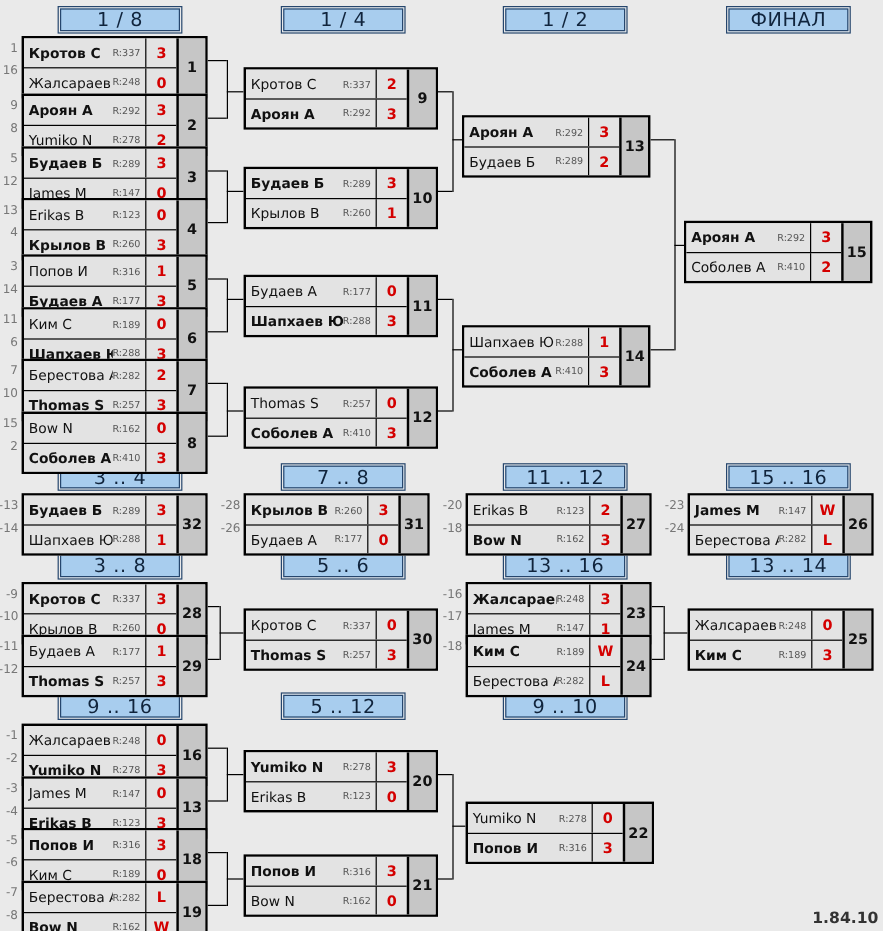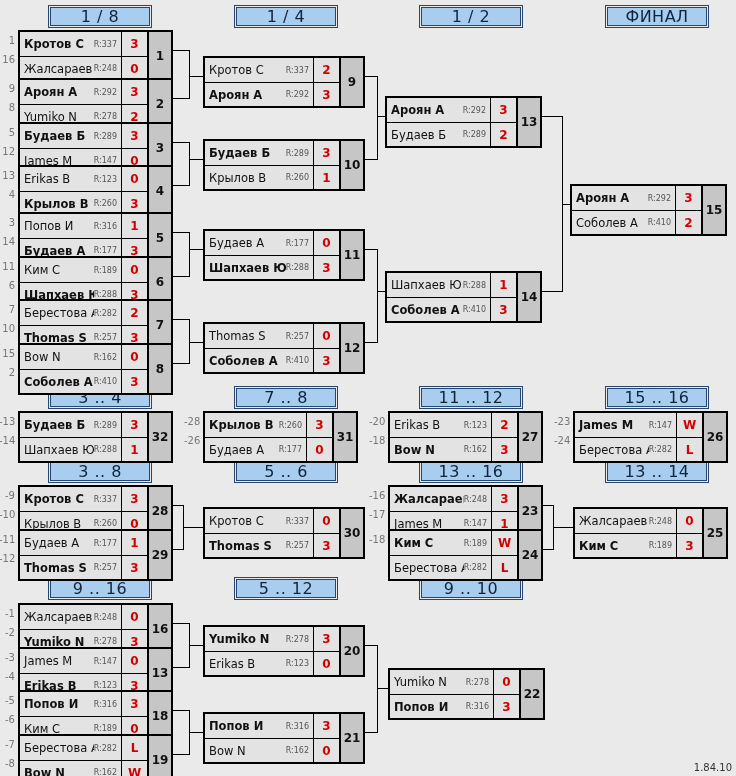--- a/index.html
+++ b/index.html
@@ -115,23 +115,23 @@
     position: absolute;
     background: #000;
   }
   .conn.h { height: 1px; }
   .conn.v { width: 1px; }
 
   .version {
     position: absolute;
     right: 4px;
     bottom: 3px;
-    font-size: 10px;
+    font-size: 13px;
     color: #333;
-    font-weight: normal;
+    font-weight: bold;
     text-align: right;
   }
 </style>
 </head>
 <body>
 
 <div id="root">
   <div id="headers-layer">
       <div class="round-hdr" style="left: 50px; top: 7px; width: 100px;">1 / 8</div>
       <div class="round-hdr" style="left: 236px; top: 7px; width: 100px;">1 / 4</div>

